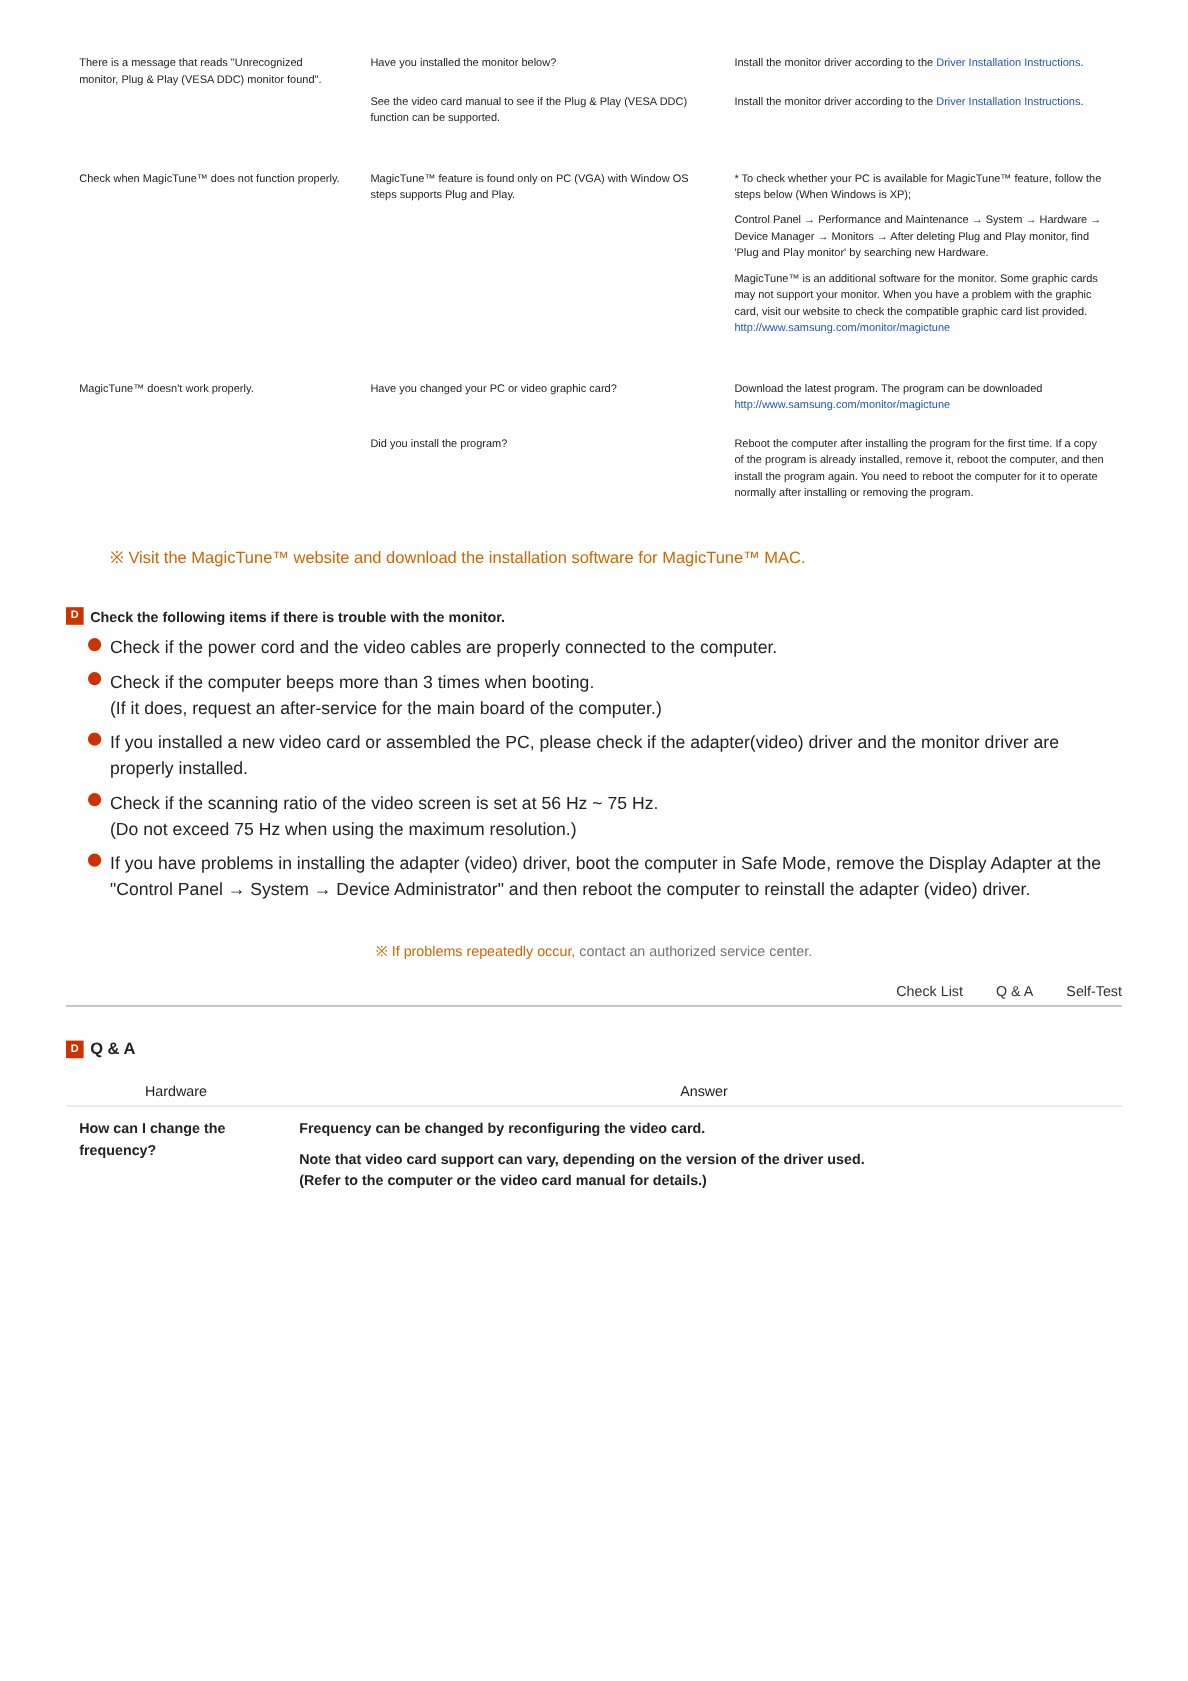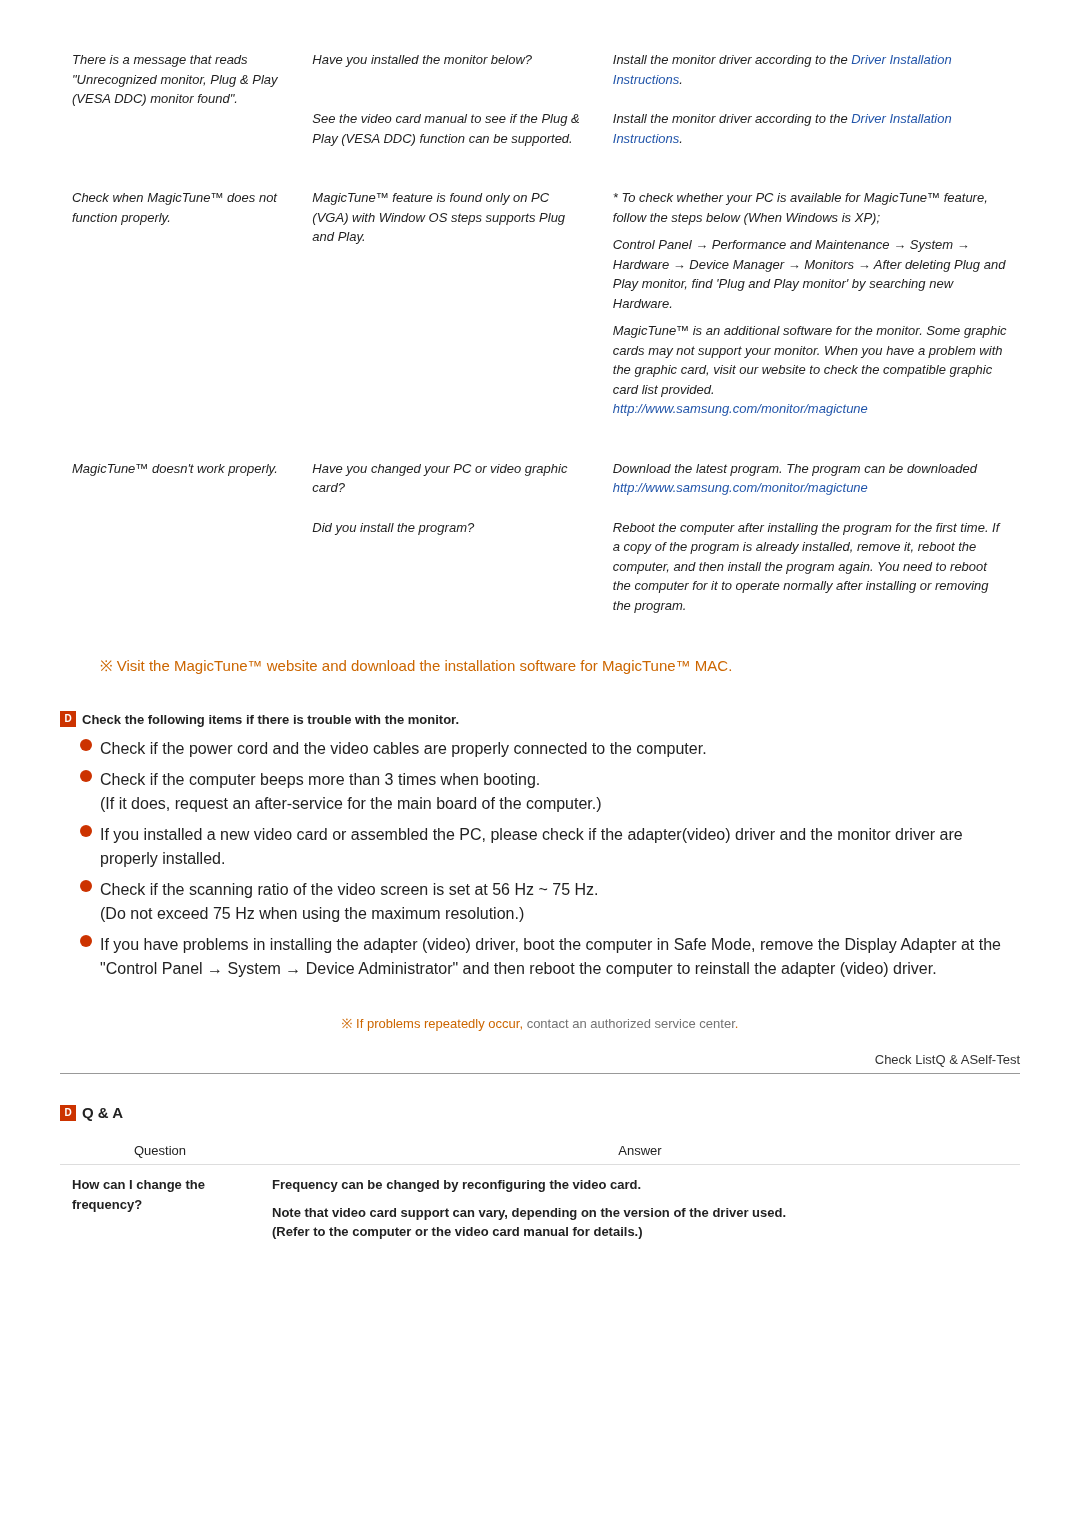--- a/index.html
+++ b/index.html
@@ -13,35 +13,34 @@
       padding: 40px 60px;
     }
     table.main-table {
       width: 100%;
       border-collapse: collapse;
       margin-bottom: 30px;
     }
     table.main-table td {
       vertical-align: top;
       padding: 10px 12px;
-      font-size: 13px;
+      font-size: 10px;
       line-height: 1.5;
-      font-style: italic;
     }
     table.main-table td:first-child { width: 160px; }
     table.main-table td:nth-child(2) { width: 200px; }
     table.main-table td:nth-child(3) { width: auto; }
     .link { color: #2255aa; text-decoration: none; }
     .note-orange-indent { color: #cc6600; font-size: 15px; margin: 12px 0 6px 40px; }
     .section-header { display: flex; align-items: center; font-weight: bold; font-size: 13px; margin: 16px 0 10px 0; }
     .section-icon { display: inline-block; width: 16px; height: 16px; background: #cc3300; color: white; font-size: 10px; font-weight: bold; text-align: center; line-height: 16px; margin-right: 6px; flex-shrink: 0; }
     .bullet-item { display: flex; align-items: flex-start; margin: 7px 0 7px 20px; }
     .bullet-dot { display: inline-block; width: 12px; height: 12px; background: #cc3300; border-radius: 50%; margin-right: 8px; margin-top: 2px; flex-shrink: 0; }
     .bullet-text { font-size: 16px; line-height: 1.5; flex: 1; }
-    .nav-footer { display: flex; justify-content: flex-end; margin: 20px 0 30px 0; padding-bottom: 6px; border-bottom: 1px solid #999; }
+    .nav-footer { display: flex; justify-content: flex-end; gap: 30px; margin: 20px 0 30px 0; padding-bottom: 6px; border-bottom: 1px solid #999; }
     .nav-footer span { font-size: 13px; color: #333; cursor: pointer; }
     .qa-section { margin-top: 10px; }
     .qa-header { display: flex; align-items: center; font-weight: bold; font-size: 15px; margin-bottom: 16px; }
     .qa-table { width: 100%; border-collapse: collapse; }
     .qa-table th { text-align: center; font-size: 13px; font-weight: normal; padding: 6px 12px; }
     .qa-table td { vertical-align: top; padding: 10px 12px; font-size: 13px; line-height: 1.5; }
     .qa-table td:first-child { width: 200px; }
     .row-top td { border-top: 1px solid #ddd; font-weight: bold; }
     .inner-p { margin-bottom: 8px; }
     .inner-p:last-child { margin-bottom: 0; }
@@ -147,21 +146,21 @@
 
 <div class="qa-section">
   <div class="qa-header">
     <span class="section-icon">D</span>
     <span style="font-size:15px; font-weight:bold;">Q &amp; A</span>
   </div>
 
   <table class="qa-table">
     <thead>
       <tr>
-        <th style="text-align:center;">Question</th>
+        <th style="text-align:center;">Hardware</th>
         <th style="">Answer</th>
       </tr>
     </thead>
     <tbody>
       <tr class="row-top">
         <td>How can I change the frequency?</td>
         <td>
           <p class="inner-p">Frequency can be changed by reconfiguring the video card.</p>
           <p class="inner-p">Note that video card support can vary, depending on the version of the driver used.<br>(Refer to the computer or the video card manual for details.)</p>
         </td>

